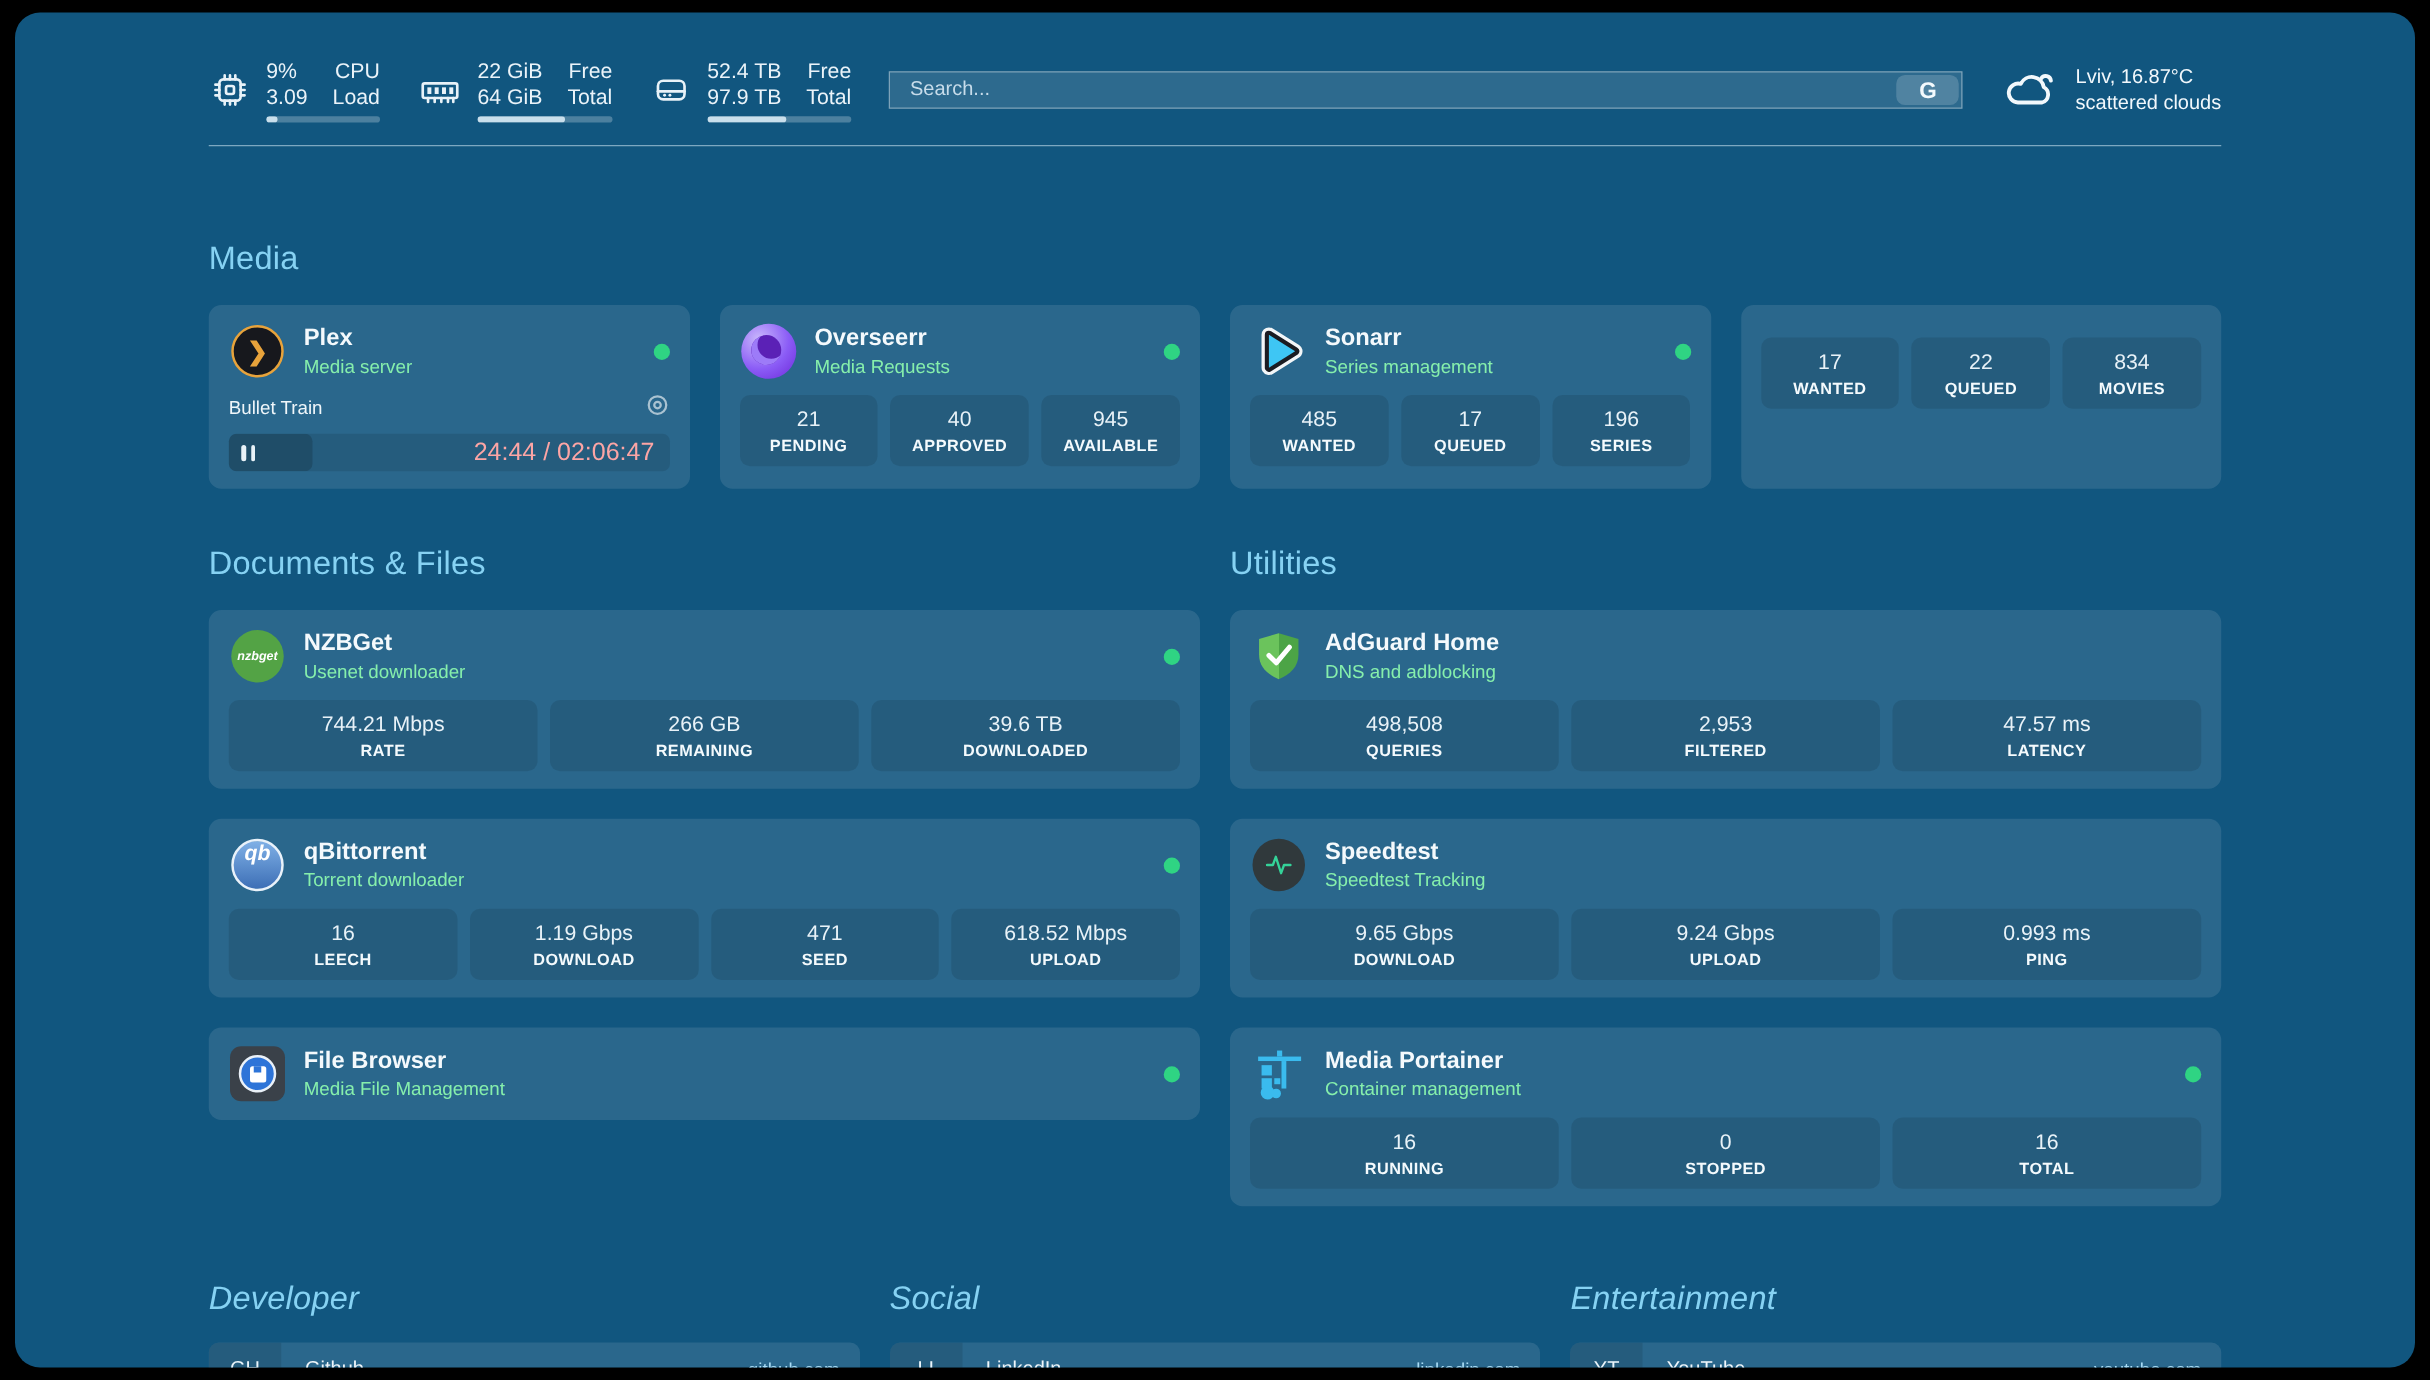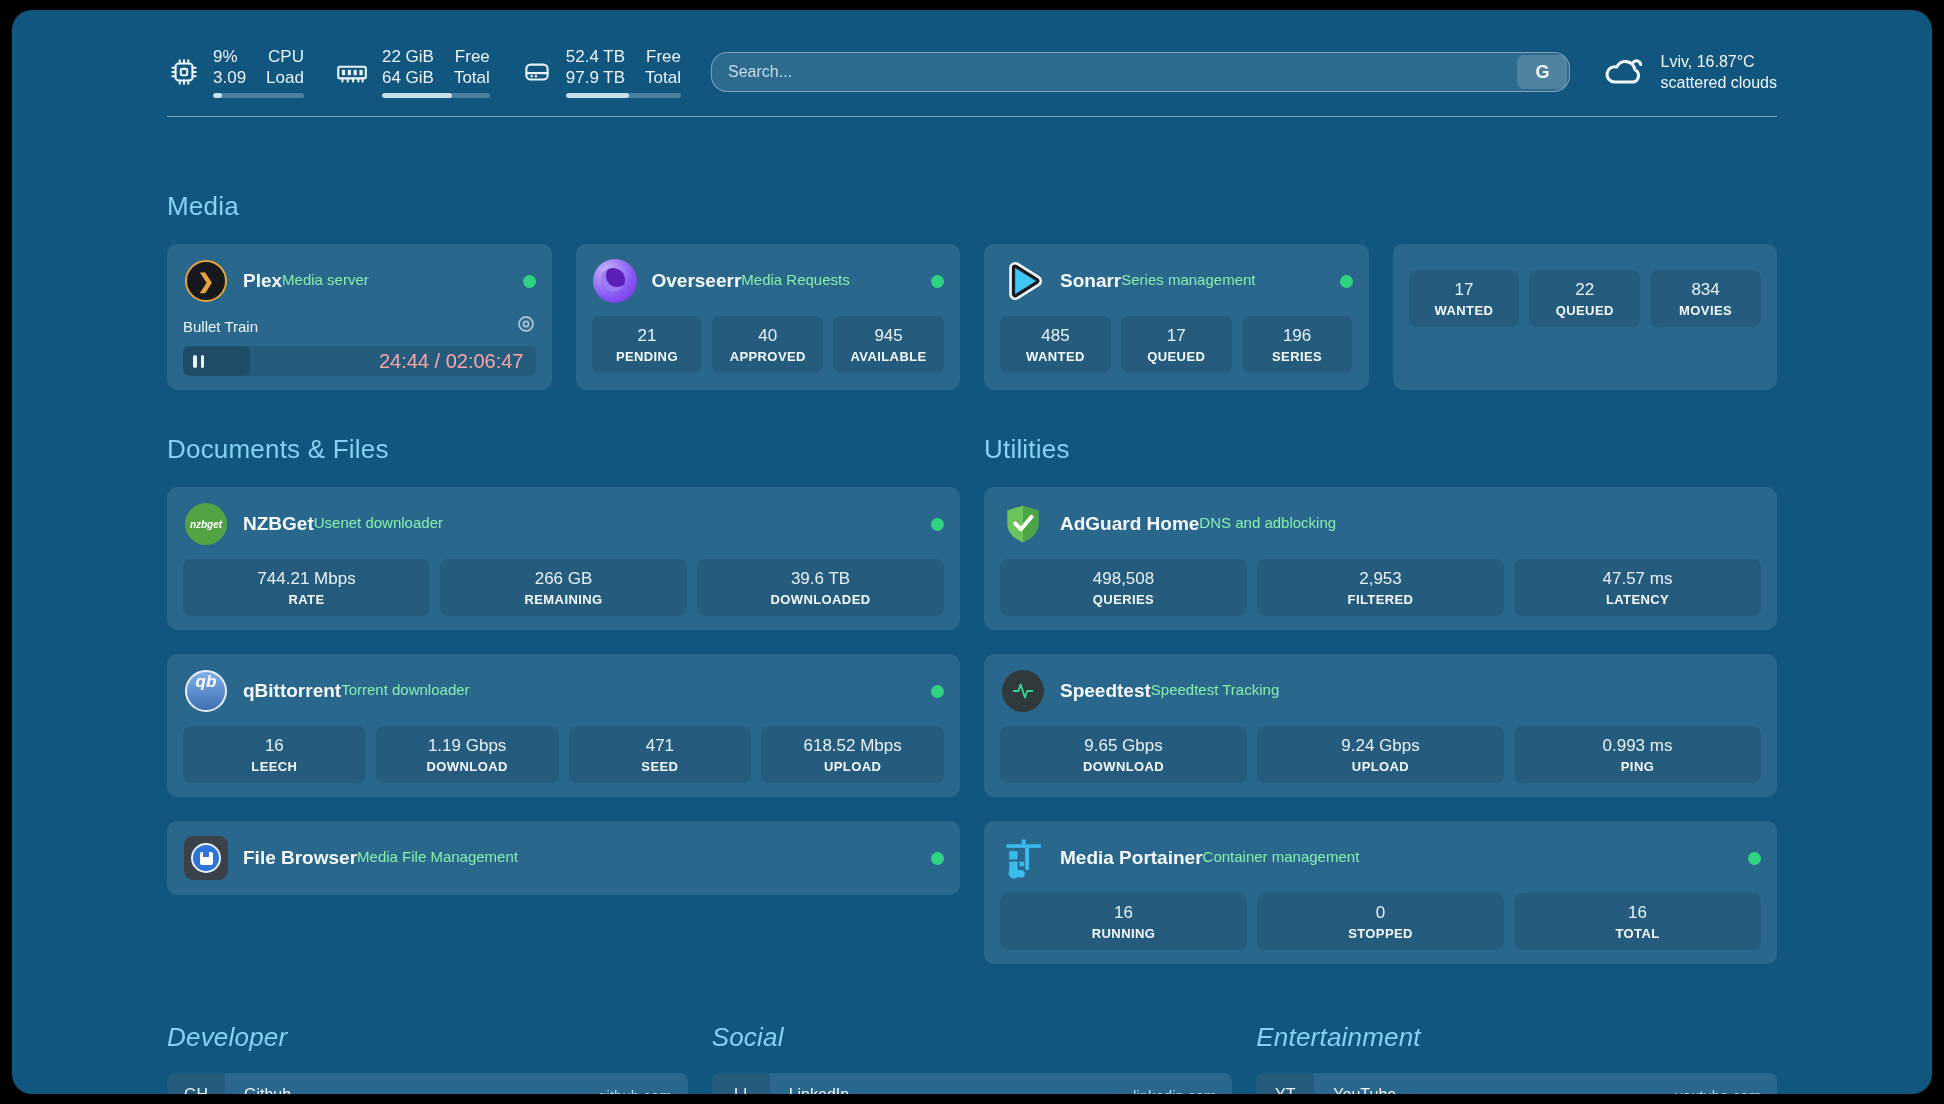--- a/index.html
+++ b/index.html
@@ -13,41 +13,41 @@
   .resources{display:flex;align-items:center;gap:30px;}
   .res{display:flex;align-items:center;gap:12px;color:#EAF3F9;}
   .res svg{display:block;}
   .res-body{display:flex;flex-direction:column;}
   .res-cols{display:flex;gap:20px;}
   .res-col{display:flex;flex-direction:column;font-size:17px;line-height:21px;color:#EAF3F9;}
   .res-col.labels{align-items:flex-end;}
   .res-bar{margin-top:5px;height:5px;border-radius:3px;background:rgba(255,255,255,0.25);overflow:hidden;}
   .res-bar-fill{height:100%;background:#C9DFEC;border-radius:3px;}
   .searchwrap{flex:1;margin:0 30px;position:relative;}
-  .search{width:100%;box-sizing:border-box;height:40px;background:rgba(255,255,255,0.12);
-    border:1px solid rgba(255,255,255,0.38);border-radius:16px;color:#84cc16;font-size:16px;
+  .search{width:100%;box-sizing:border-box;height:30px;background:rgba(255,255,255,0.12);
+    border:1px solid rgba(255,255,255,0.38);border-radius:0;color:#84cc16;font-size:16px;
     padding:0 70px 0 16px;outline:none;font-family:"Liberation Sans",sans-serif;}
   .search::placeholder{color:#C7DCEA;opacity:1;}
   .search-g{position:absolute;right:3px;top:3px;bottom:3px;width:50px;border-radius:7px;
     background:rgba(255,255,255,0.17);display:flex;align-items:center;justify-content:center;
     color:#F4FAFD;font-size:18px;font-weight:bold;cursor:pointer;}
   .weather{display:flex;align-items:center;gap:14px;color:#F2F8FC;}
   .weather-text{display:flex;flex-direction:column;font-size:16px;line-height:21px;}
   .divider{margin-top:16px;border-top:1.5px solid rgba(215,236,247,0.55);}
 
   
   .section-title{color:#86D2F3;font-size:26px;font-weight:500;letter-spacing:.2px;}
   .media-title{margin-top:74px;}
   .cards-4{display:grid;grid-template-columns:repeat(4,1fr);gap:24px;margin-top:22px;}
   .twocol{display:grid;grid-template-columns:1fr 1fr;gap:24px;margin-top:44px;}
   .col-stack{display:flex;flex-direction:column;gap:24px;margin-top:22px;}
 
   .card{background:rgba(255,255,255,0.105);border-radius:10px;padding:14px 16px;box-sizing:border-box;cursor:pointer;}
   .card-head{display:flex;align-items:center;gap:14px;}
-  .card-titles{display:flex;flex-direction:row;}
+  .card-titles{display:flex;flex-direction:column;}
   .card-title{color:#F4F9FC;font-size:19px;font-weight:600;line-height:24px;}
   .card-sub{color:#86efac;font-size:15px;line-height:20px;margin-top:1px;}
   .dot{width:13px;height:13px;border-radius:50%;background:#2FD483;margin-left:auto;flex:0 0 auto;}
   .stats{display:flex;gap:10px;margin-top:12px;}
   .stat{flex:1;background:rgba(0,0,0,0.10);border-radius:8px;text-align:center;padding:9px 0 8px;}
   .stat-value{color:#E8F2F8;font-size:17px;line-height:21px;}
   .stat-label{color:#F4FAFD;font-size:13px;font-weight:bold;letter-spacing:.4px;line-height:17px;margin-top:2px;}
 
   
   .np-row{display:flex;align-items:center;justify-content:space-between;margin-top:10px;}

